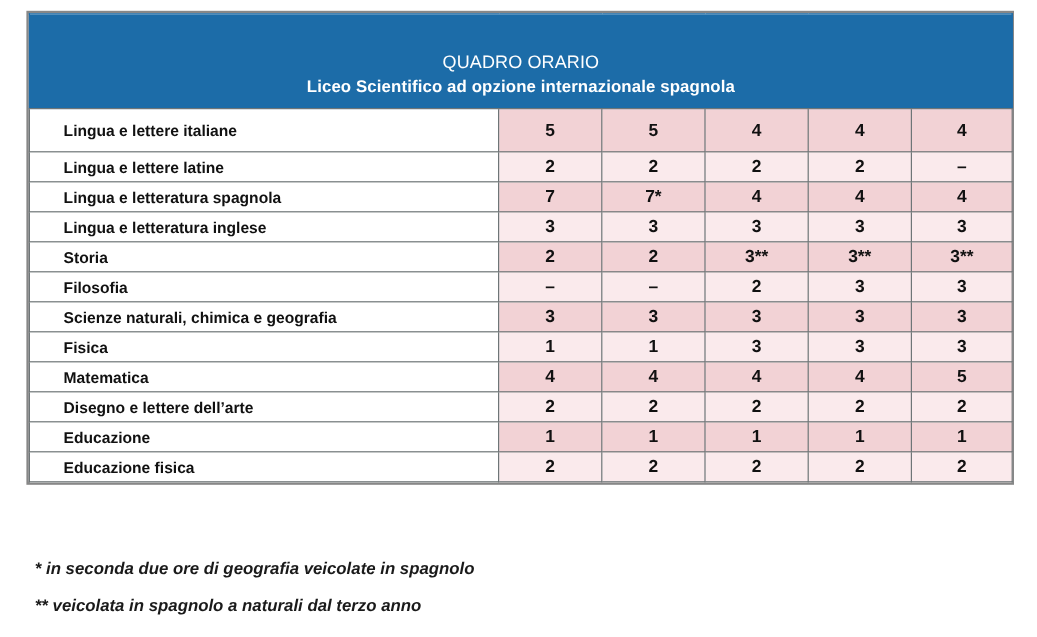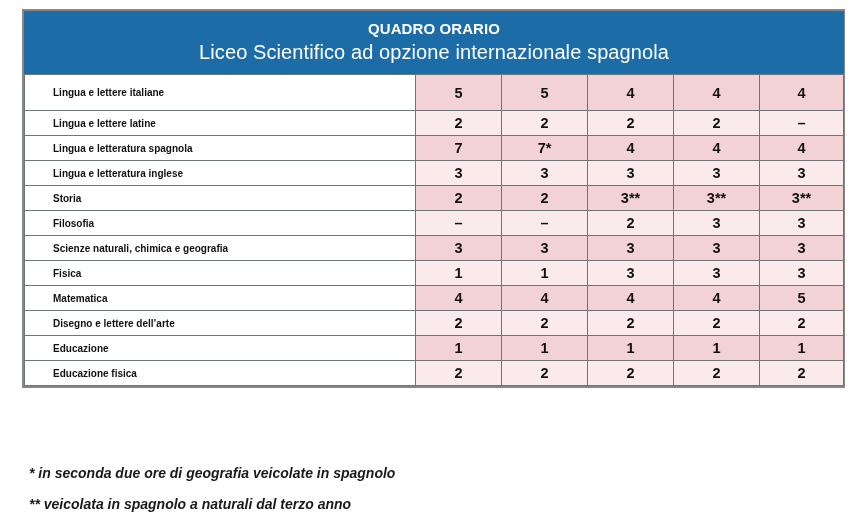--- a/index.html
+++ b/index.html
@@ -49,27 +49,28 @@
   .title-cell {
     background: #1c6ca8;
     color: #ffffff;
     text-align: center;
     padding: 7px 6px 9px 6px !important;
     border-color: #1c6ca8 !important;
     border-bottom: 1px solid #6e7577 !important;
   }
   .title-main {
     font-size: 15px;
-    font-weight: bold;
+    font-weight: normal;
     line-height: 1.32;
     letter-spacing: 0.1px;
+    margin-top: 24px;
   }
   .title-sub {
-    font-size: 20px;
-    font-weight: normal;
+    font-size: 14px;
+    font-weight: bold;
     line-height: 1.32;
     letter-spacing: 0.1px;
   }
 
   
   .colhead {
     background: #b8dcf2;
     color: #1a1a1a;
     text-align: center;
     font-weight: bold;
@@ -81,21 +82,21 @@
   }
   .colhead.year {
     font-size: 14px;
     font-weight: normal;
   }
 
   
   .subject-cell {
     background: #ffffff;
     color: #111111;
-    font-size: 10px;
+    font-size: 13px;
     font-weight: bold;
     text-align: left;
     padding-left: 28px !important;
     white-space: nowrap;
   }
   .num-cell {
     text-align: center;
     font-size: 14.5px;
     font-weight: bold;
     color: #111111;

